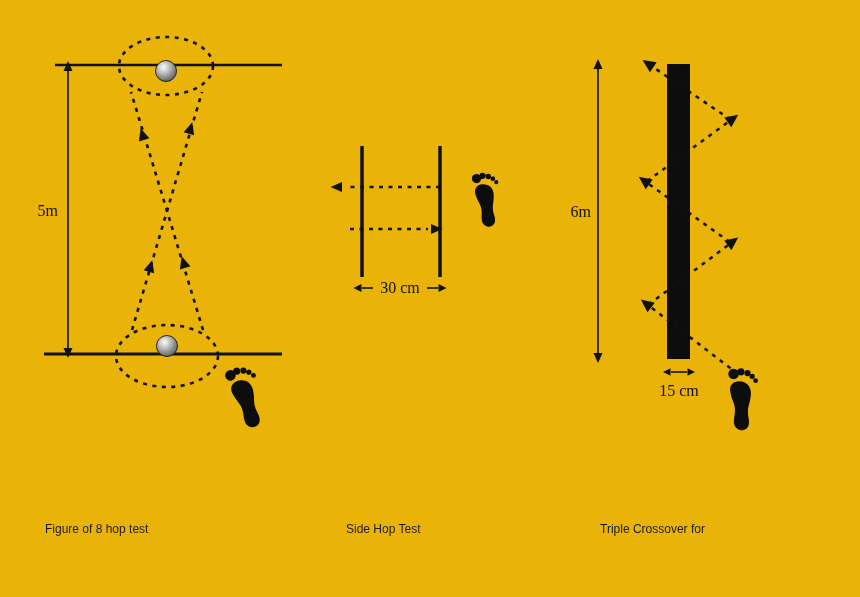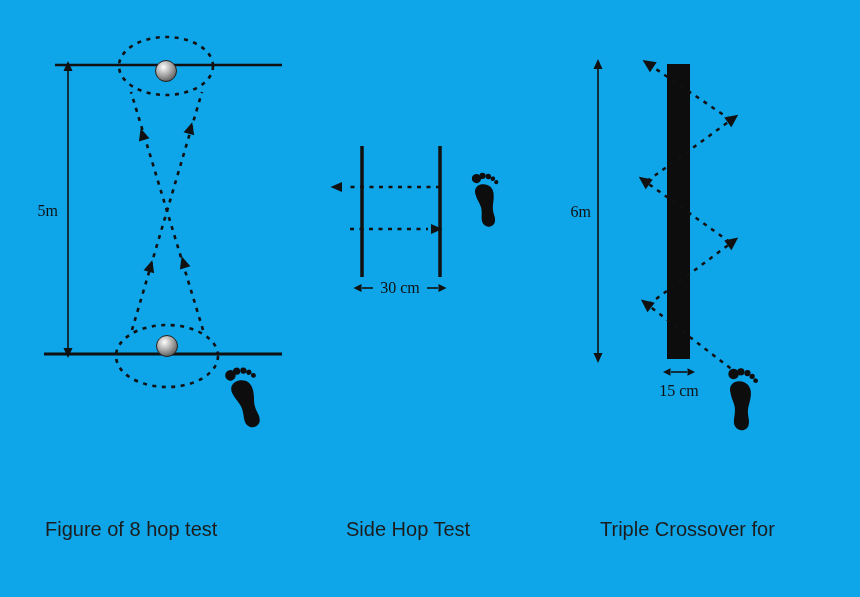--- a/index.html
+++ b/index.html
@@ -1,34 +1,34 @@
 <!DOCTYPE html>
 <html><head>
 <meta charset="utf-8">
 <style>
   html, body { margin: 0; padding: 0; background: #ffffff; }
   .canvas {
     position: relative;
     width: 860px;
     height: 597px;
-    background: #0ea5e9;
+    background: #eab308;
     overflow: hidden;
     font-family: "Liberation Sans", sans-serif;
   }
   svg { position: absolute; left: 0; top: 0; }
   svg text {
     font-family: "Liberation Serif", serif;
     font-size: 16px;
     fill: #111111;
   }
   .ink { stroke: #111111; }
   .dash { stroke: #111111; fill: none; stroke-dasharray: 4 5.5; }
   .caption {
     position: absolute;
-    font-size: 20px;
+    font-size: 12px;
     line-height: 31px;
     color: #1c1c1c;
     white-space: nowrap;
   }
   .cap1 { left: 45px;  top: 514px; }
   .cap2 { left: 346px; top: 514px; }
   .cap3 { left: 600px; top: 514px; }
 </style>
 </head>
 <body>

